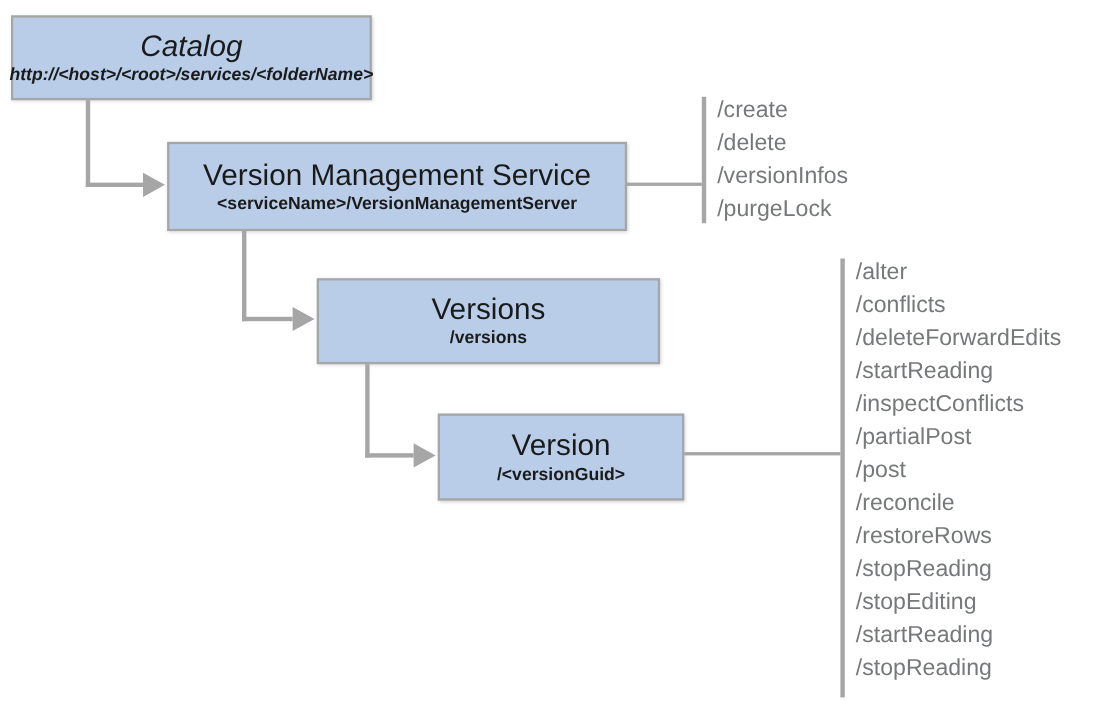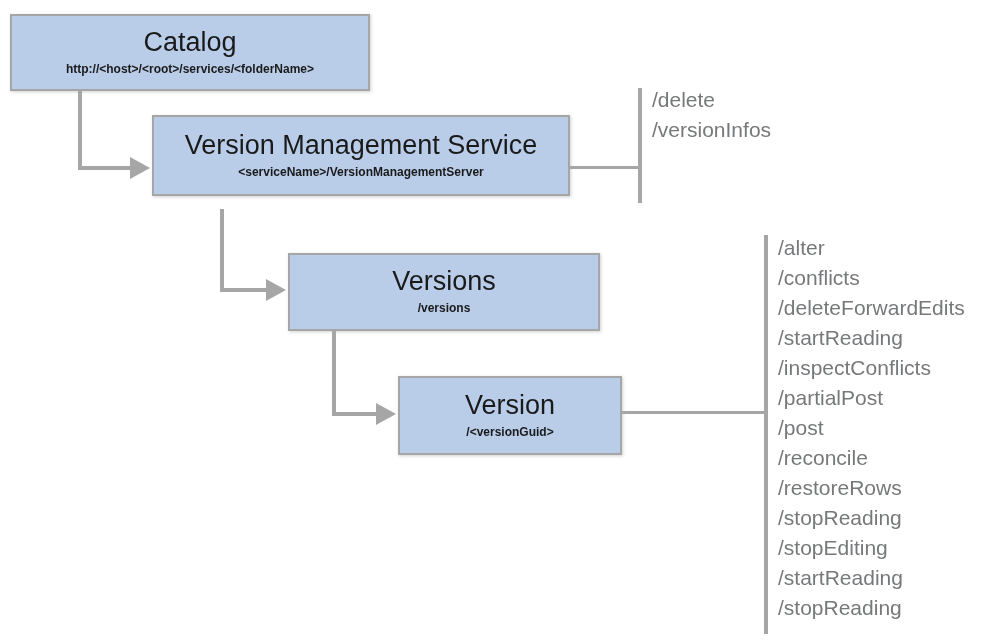--- a/index.html
+++ b/index.html
@@ -28,28 +28,28 @@
     justify-content: center;
     text-align: center;
   }
   .node-title {
     font-size: 27px;
     line-height: 32px;
     color: var(--title-text, #1a1a1a);
     white-space: nowrap;
   }
   .node-subtitle {
-    font-size: 12px;
+    font-size: 16px;
     line-height: 22px;
     font-weight: 700;
     color: var(--title-text, #1a1a1a);
     white-space: nowrap;
   }
-  #node-catalog  { left: 10px;  top: 14px;  width: 360px; height: 77px; }
-  #node-vms      { left: 152px; top: 115px; width: 418px; height: 81px; }
+  #node-catalog  { left: 10px;  top: 14px;  width: 328px; height: 77px; font-style: italic; }
+  #node-vms      { left: 152px; top: 129px; width: 418px; height: 81px; }
   #node-versions { left: 288px; top: 253px; width: 312px; height: 78px; }
   #node-version  { left: 398px; top: 376px; width: 224px; height: 79px; }
 
   .seg {
     position: absolute;
     background: var(--connector, #a6a6a6);
   }
   .arrow-right {
     position: absolute;
     width: 0;
@@ -124,22 +124,24 @@
   <div class="seg" id="c2-h"></div>
   <div class="arrow-right" id="c2-a"></div>
 
   <div class="seg" id="c3-v"></div>
   <div class="seg" id="c3-h"></div>
   <div class="arrow-right" id="c3-a"></div>
 
   <div class="seg" id="r1-h"></div>
   <div class="seg" id="r1-bar"></div>
   <ul class="method-list" id="methods-vms">
+    <li>/create</li>
     <li>/delete</li>
     <li>/versionInfos</li>
+    <li>/purgeLock</li>
   </ul>
 
   <div class="seg" id="r2-h"></div>
   <div class="seg" id="r2-bar"></div>
   <ul class="method-list" id="methods-version">
     <li>/alter</li>
     <li>/conflicts</li>
     <li>/deleteForwardEdits</li>
     <li>/startReading</li>
     <li>/inspectConflicts</li>

